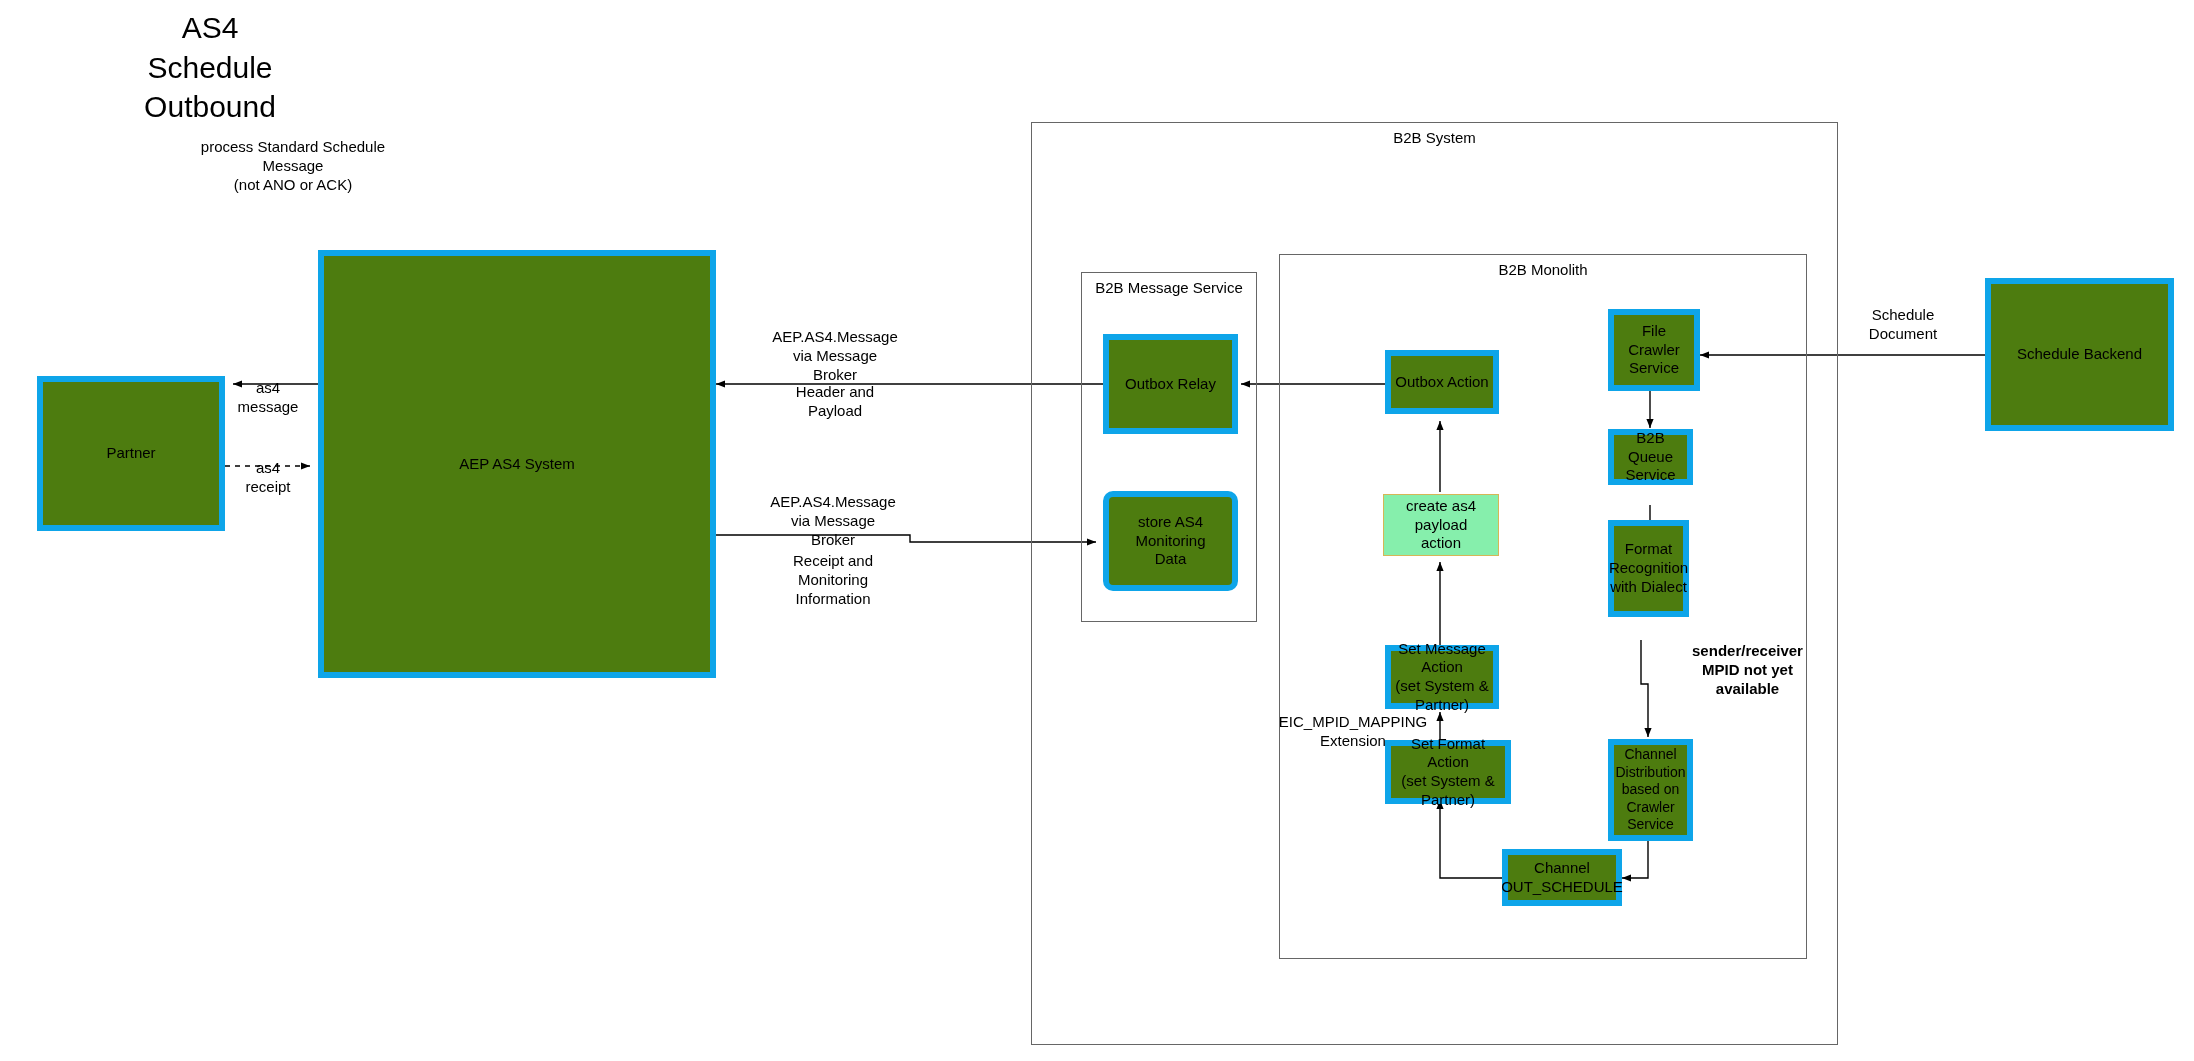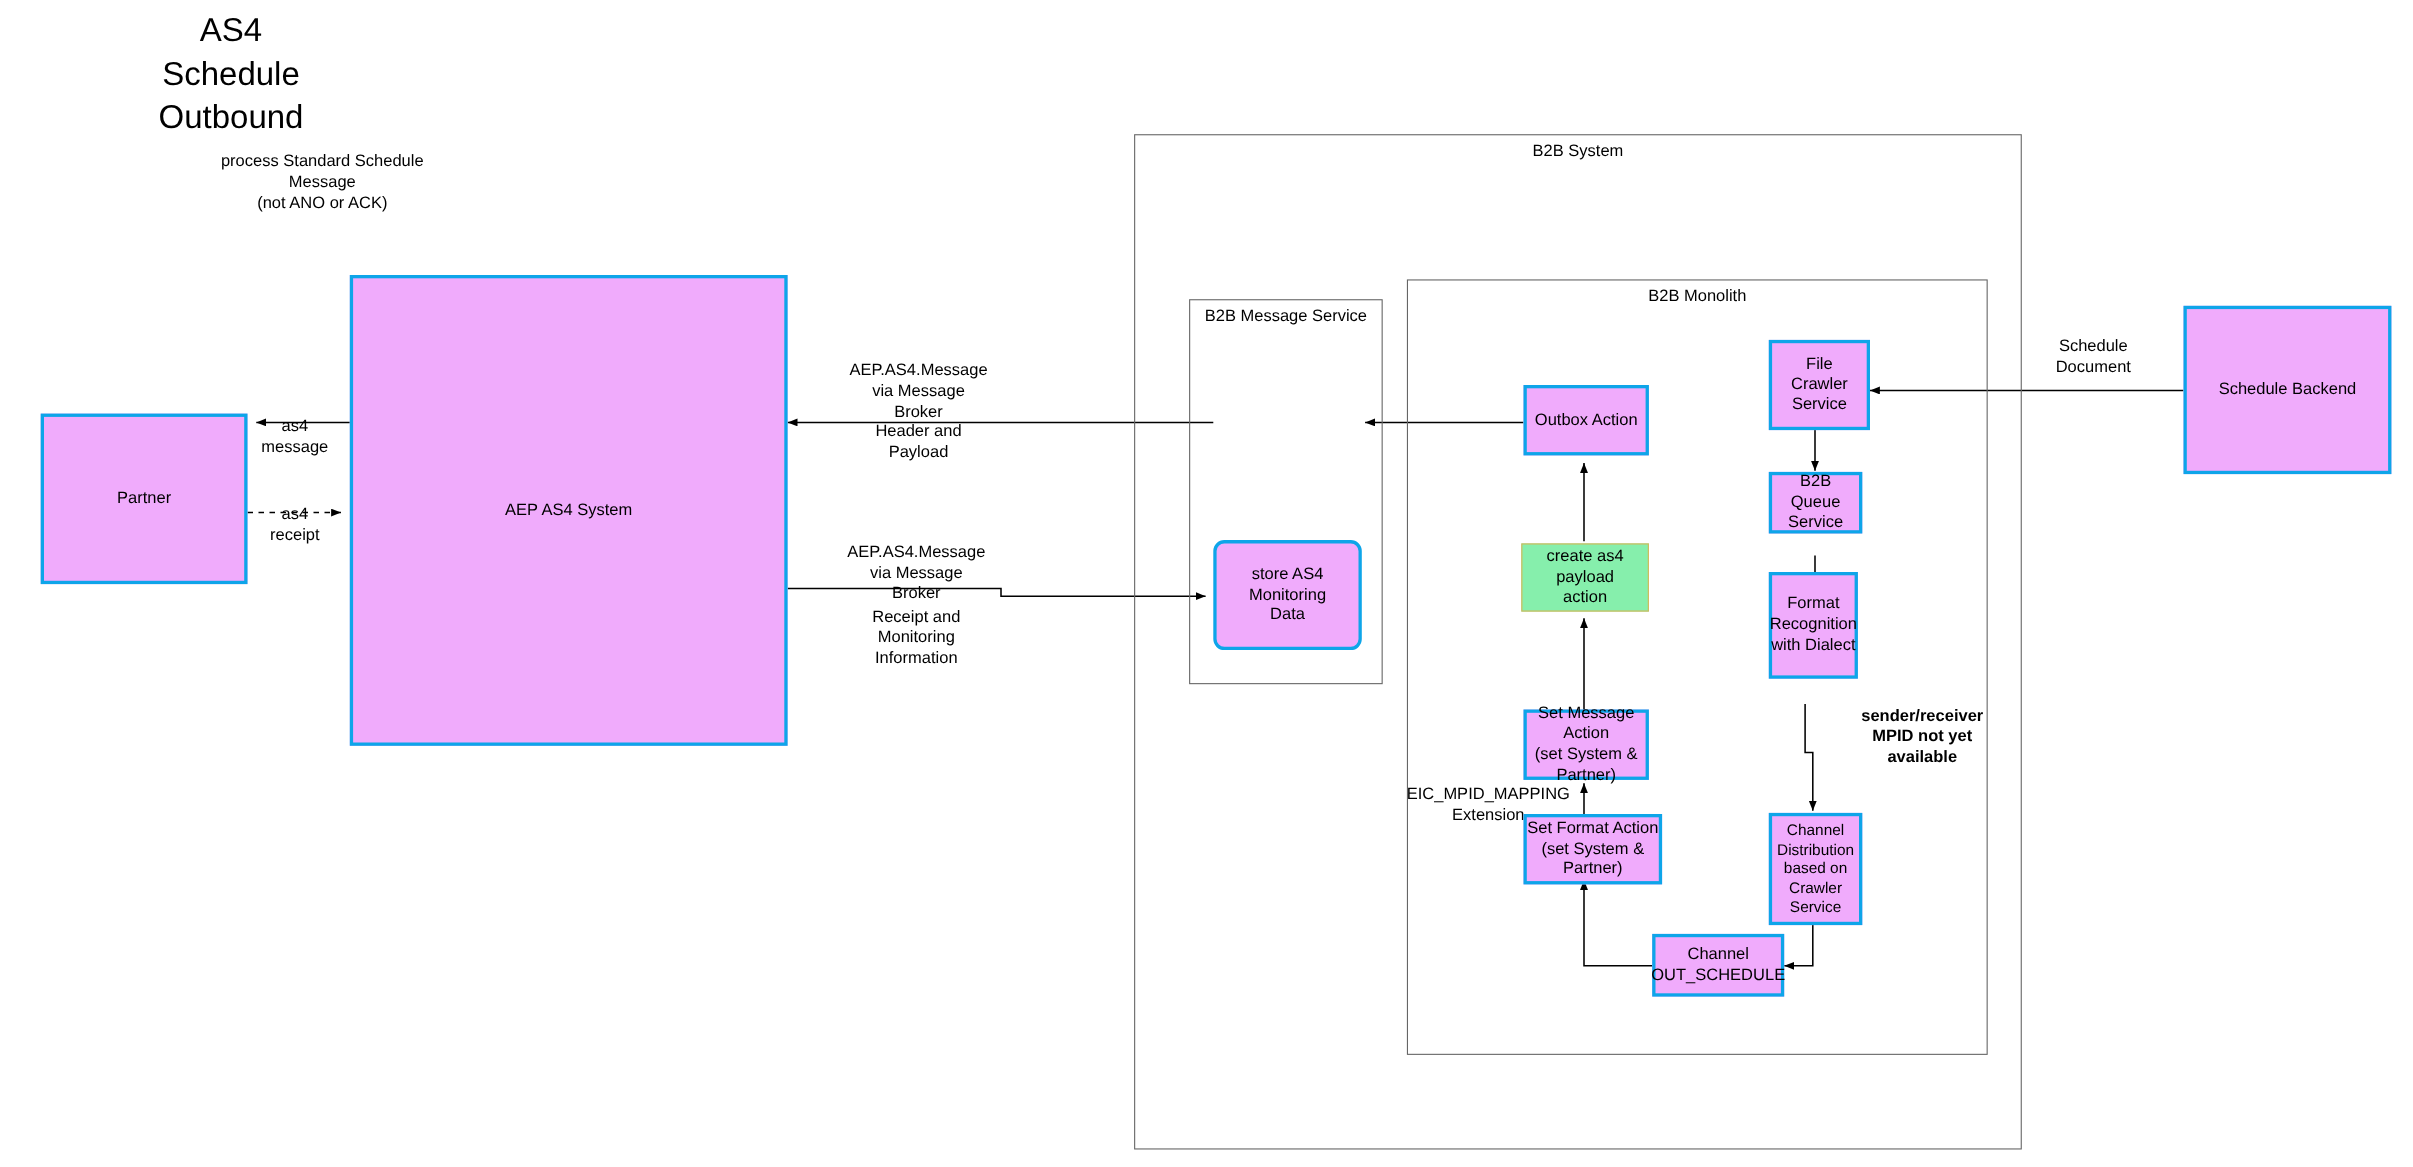--- a/index.html
+++ b/index.html
@@ -1,19 +1,19 @@
 <!DOCTYPE html>
 <html><head>
 <meta charset="utf-8">
 <style>
   html,body{margin:0;padding:0;background:#ffffff;}
   body{width:2194px;height:1061px;position:relative;overflow:hidden;
        font-family:"Liberation Sans","DejaVu Sans",sans-serif;color:#000;}
   #canvas{position:absolute;left:0;top:0;width:2194px;height:1061px;}
-  .box{position:absolute;box-sizing:border-box;border:3px solid #0ea5e9;background:#f0abfc;
+  .box{position:absolute;box-sizing:border-box;border:6px solid #0ea5e9;background:#4d7c0f;
        display:flex;align-items:center;justify-content:center;text-align:center;
        font-size:15px;line-height:1.25;color:#000;}
   .container{position:absolute;box-sizing:border-box;border:1px solid #666666;background:transparent;}
   .container > .ctitle{position:absolute;left:0;right:0;top:6px;text-align:center;font-size:15px;}
   .plain{position:absolute;text-align:center;font-size:15px;line-height:1.28;color:#000;}
   .title{position:absolute;text-align:center;font-size:30px;line-height:1.32;color:#000;}
   .yellow{background:#86efac;border:1px solid #d6b656;}
   svg.edges{position:absolute;left:0;top:0;width:2194px;height:1061px;pointer-events:none;}
 </style>
 </head>
@@ -107,20 +107,21 @@
   </div>
 
   <div class="container" style="left:1279px;top:254px;width:528px;height:705px;">
     <div class="ctitle">B2B Monolith</div>
   </div>
 
   <div class="box" style="left:37px;top:376px;width:188px;height:155px;">Partner</div>
 
   <div class="box" style="left:318px;top:250px;width:398px;height:428px;">AEP AS4 System</div>
 
+  <div class="box" style="left:1103px;top:334px;width:135px;height:100px;">Outbox Relay</div>
 
   <div class="box" style="left:1103px;top:491px;width:135px;height:100px;white-space:pre-line;border-radius:10px;">store AS4 Monitoring
 Data</div>
 
   <div class="box" style="left:1385px;top:350px;width:114px;height:64px;">Outbox Action</div>
 
   <div class="box yellow" style="left:1383px;top:494px;width:116px;height:62px;white-space:pre-line;">create as4 payload
 action</div>
 
   <div class="box" style="left:1385px;top:645px;width:114px;height:64px;white-space:pre-line;">Set Message Action

